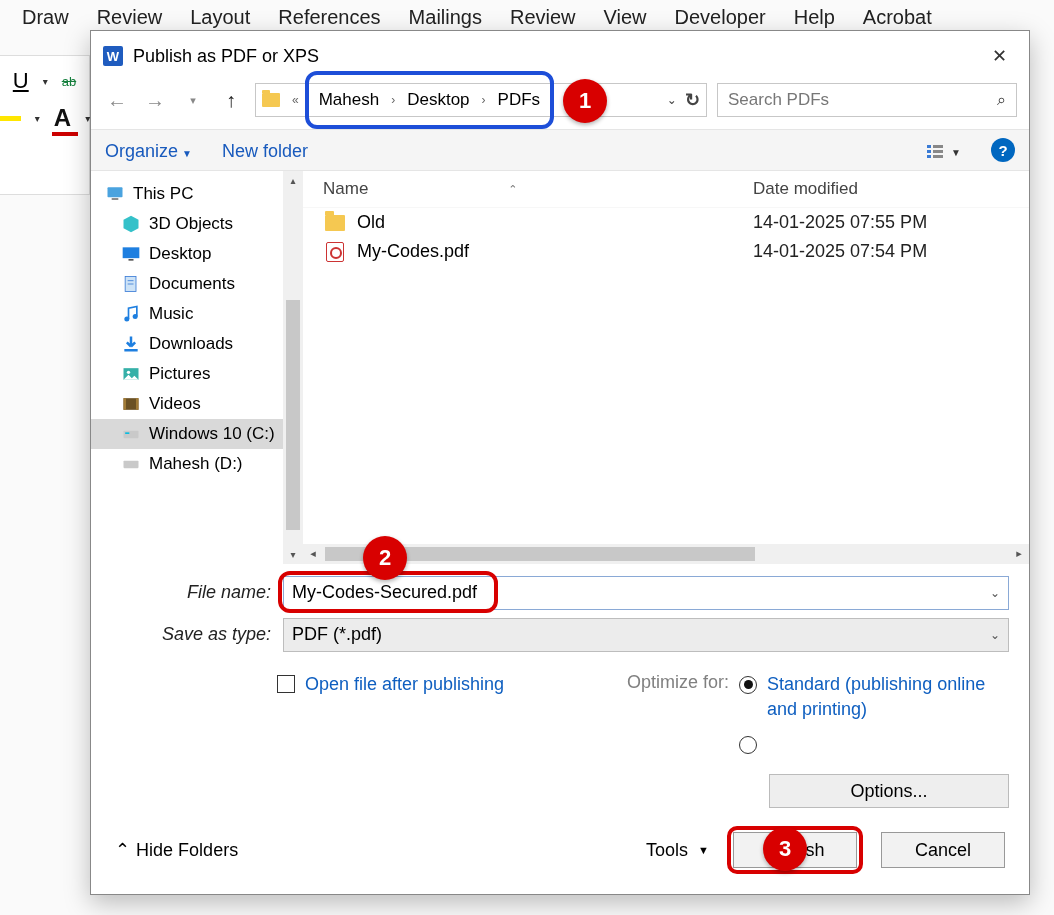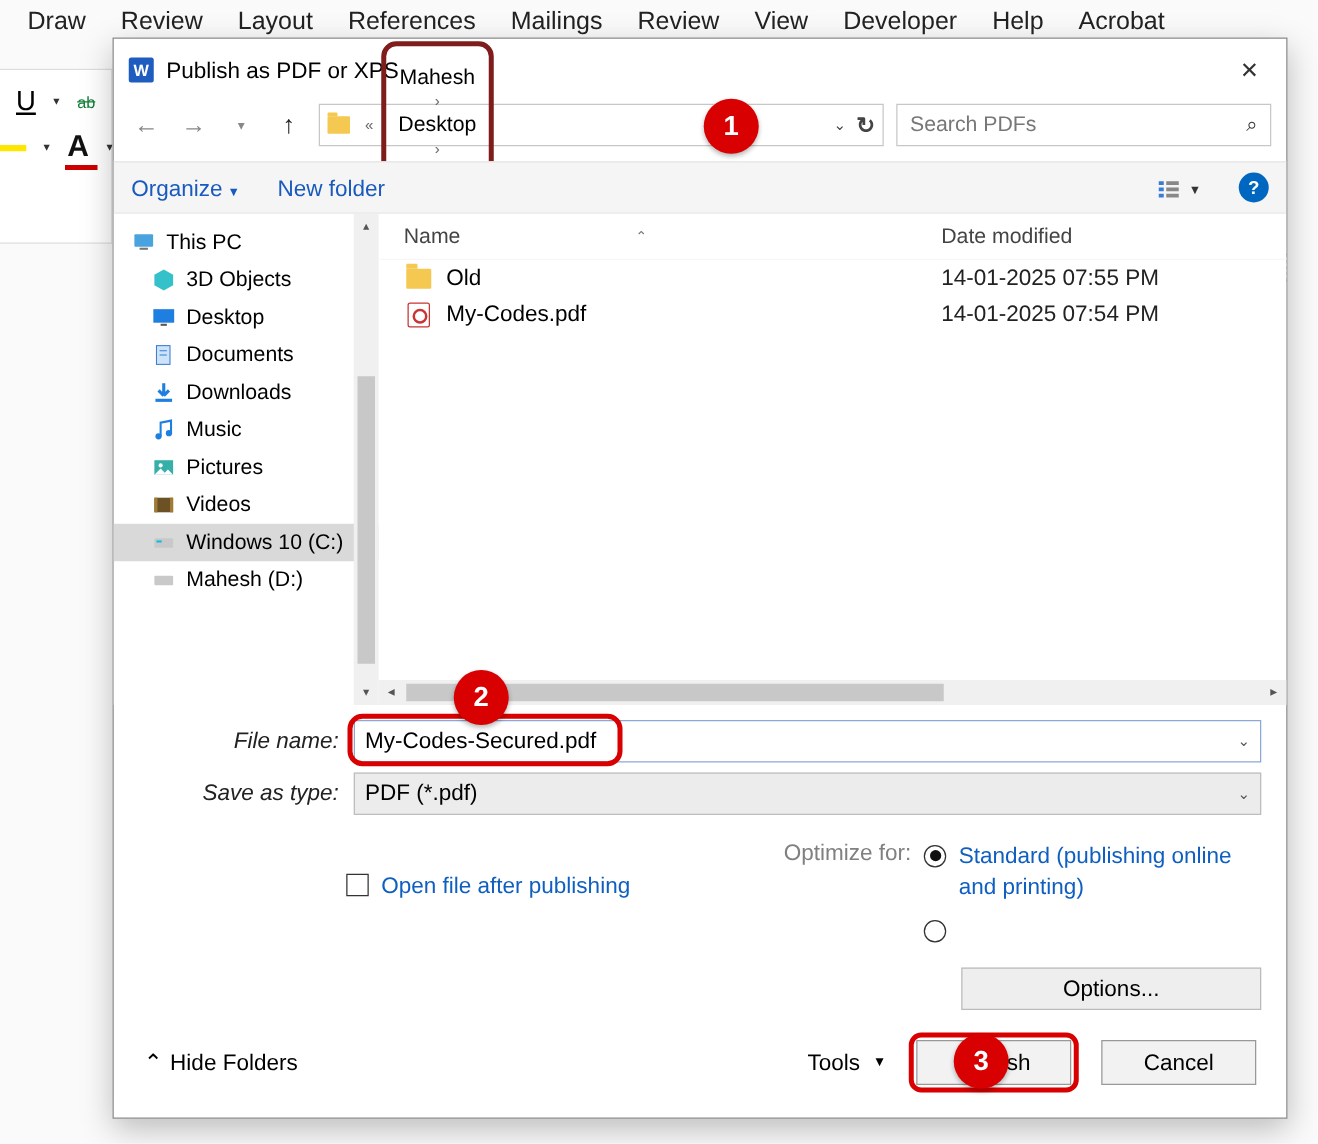--- a/index.html
+++ b/index.html
@@ -22,21 +22,21 @@
   .close-x { font-size:18px; color:#333; padding:4px 8px; cursor:pointer; }
 
   .navrow { display:flex; align-items:center; gap:10px; padding:4px 12px 12px; }
   .navbtn { width:28px; height:28px; display:flex; align-items:center; justify-content:center; color:#888; font-size:20px; }
   .navbtn.enabled { color:#222; }
   .addrbar { flex:1; height:34px; border:1px solid #c7c7c7; background:#fff; display:flex; align-items:center; padding:0 6px; gap:0; }
   .folder-mini { width:18px; height:14px; background:#f5c851; border-radius:1px; position:relative; margin-right:6px;}
   .folder-mini::before{content:"";position:absolute;top:-3px;left:0;width:8px;height:3px;background:#f5c851;border-radius:1px 1px 0 0;}
   .chev { color:#666; padding:0 6px; font-size:12px; }
   .crumb { padding:2px 6px; font-size:17px; }
-  .rounded-highlight { border:4px solid #7f1d1d; border-radius:12px; padding:13px 4px; display:flex; align-items:center;flex-direction:column; }
+  .rounded-highlight { border:4px solid #1d4ed8; border-radius:12px; padding:13px 4px; display:flex; align-items:center; }
   .addr-end { margin-left:auto; display:flex; align-items:center; gap:8px; color:#444; }
   .refresh { font-size:18px; font-weight:bold; }
   .searchbox { width:300px; height:34px; border:1px solid #c7c7c7; display:flex; align-items:center; padding:0 10px; color:#777; font-size:17px; }
   .searchbox .mag { margin-left:auto; color:#333; font-size:16px; }
 
   .toolbar2 { background:#f5f5f5; border-top:1px solid #e5e5e5; border-bottom:1px solid #e5e5e5; display:flex; align-items:flex-end; padding:8px 14px; gap:30px; }
   .link { color:#185abd; font-size:18px; }
   .link .drop { font-size:10px; margin-left:4px; }
   .toolbar2 .spacer { flex:1; }
   .viewctrl { display:flex; gap:6px; align-items:center; color:#333; }
@@ -69,21 +69,21 @@
 
   .form-area { padding:12px 20px 4px 20px; position:relative; }
   .frow { display:flex; align-items:center; margin-bottom:8px; }
   .flabel { width:172px; text-align:right; padding-right:12px; font-size:18px; color:#222;font-style:italic;}
   .dropdown { flex:1; height:34px; border:1px solid #8aa9d6; background:#fff; display:flex; align-items:center; padding:0 8px; font-size:18px; position:relative;}
   .dropdown.gray { border:1px solid #bdbdbd; background:#ececec; }
   .dropdown .dd-arrow { margin-left:auto; font-size:12px; color:#555;}
   .filename-highlight { position:absolute; border:4px solid #d80000; border-radius:12px; pointer-events:none; }
 
   .opts { display:flex; padding:8px 20px 0 186px; gap:30px; }
-  .left-col { width:320px;margin-top:24px; }
+  .left-col { width:320px; }
   .right-col { flex:1; }
   .checkbox { display:inline-flex; align-items:center; gap:10px; font-size:18px; }
   .cb { width:18px;height:18px;border:1.5px solid #333; }
   .optlabel { color:#808080; font-size:18px; }
   .radio-row { display:flex; align-items:flex-start; gap:10px; margin-bottom:10px; }
   .radio { width:18px;height:18px;border:1.5px solid #333;border-radius:50%;display:flex;align-items:center;justify-content:center; flex-shrink:0; margin-top:4px;}
   .radio.checked::after{content:"";width:9px;height:9px;background:#111;border-radius:50%;}
   .linky { color:#0f5fc0; font-size:18px; line-height:1.4;}
   .options-btn { width:240px; height:34px; background:#eee; border:1px solid #bbb; font-size:18px; margin-left:auto; display:flex;align-items:center;justify-content:center; margin-top:10px;}
 
@@ -206,32 +206,32 @@
       <div class="tree-item">
         <svg class="ico" viewBox="0 0 24 24">
             <rect x="5" y="3" width="13" height="18" fill="#cde3f7" stroke="#3a7bd5"></rect>
             <line x1="8" y1="8" x2="15" y2="8" stroke="#3a7bd5"></line>
             <line x1="8" y1="12" x2="15" y2="12" stroke="#3a7bd5"></line>
           </svg>
         <span>Documents</span>
       </div>
       <div class="tree-item">
         <svg class="ico" viewBox="0 0 24 24">
-            <path d="M12 3v12m0 0l-5-5m5 5l5-5" stroke="#1e7fe0" stroke-width="3" fill="none"></path>
-            <rect x="4" y="18" width="16" height="3" fill="#1e7fe0"></rect>
-          </svg>
-        <span>Downloads</span>
-      </div>
-      <div class="tree-item">
-        <svg class="ico" viewBox="0 0 24 24">
             <path d="M9 18V5l10-2v12" stroke="#1e7fe0" stroke-width="2" fill="none"></path>
             <circle cx="7" cy="18" r="3" fill="#1e7fe0"></circle>
             <circle cx="17" cy="15" r="3" fill="#1e7fe0"></circle>
           </svg>
         <span>Music</span>
+      </div>
+      <div class="tree-item">
+        <svg class="ico" viewBox="0 0 24 24">
+            <path d="M12 3v12m0 0l-5-5m5 5l5-5" stroke="#1e7fe0" stroke-width="3" fill="none"></path>
+            <rect x="4" y="18" width="16" height="3" fill="#1e7fe0"></rect>
+          </svg>
+        <span>Downloads</span>
       </div>
       <div class="tree-item">
         <svg class="ico" viewBox="0 0 24 24">
             <rect x="3" y="5" width="18" height="14" fill="#35b0a8"></rect>
             <circle cx="9" cy="10" r="2" fill="#fff"></circle>
             <path d="M3 19l6-6 4 4 3-3 5 5z" fill="#fff"></path>
           </svg>
         <span>Pictures</span>
       </div>
       <div class="tree-item">

